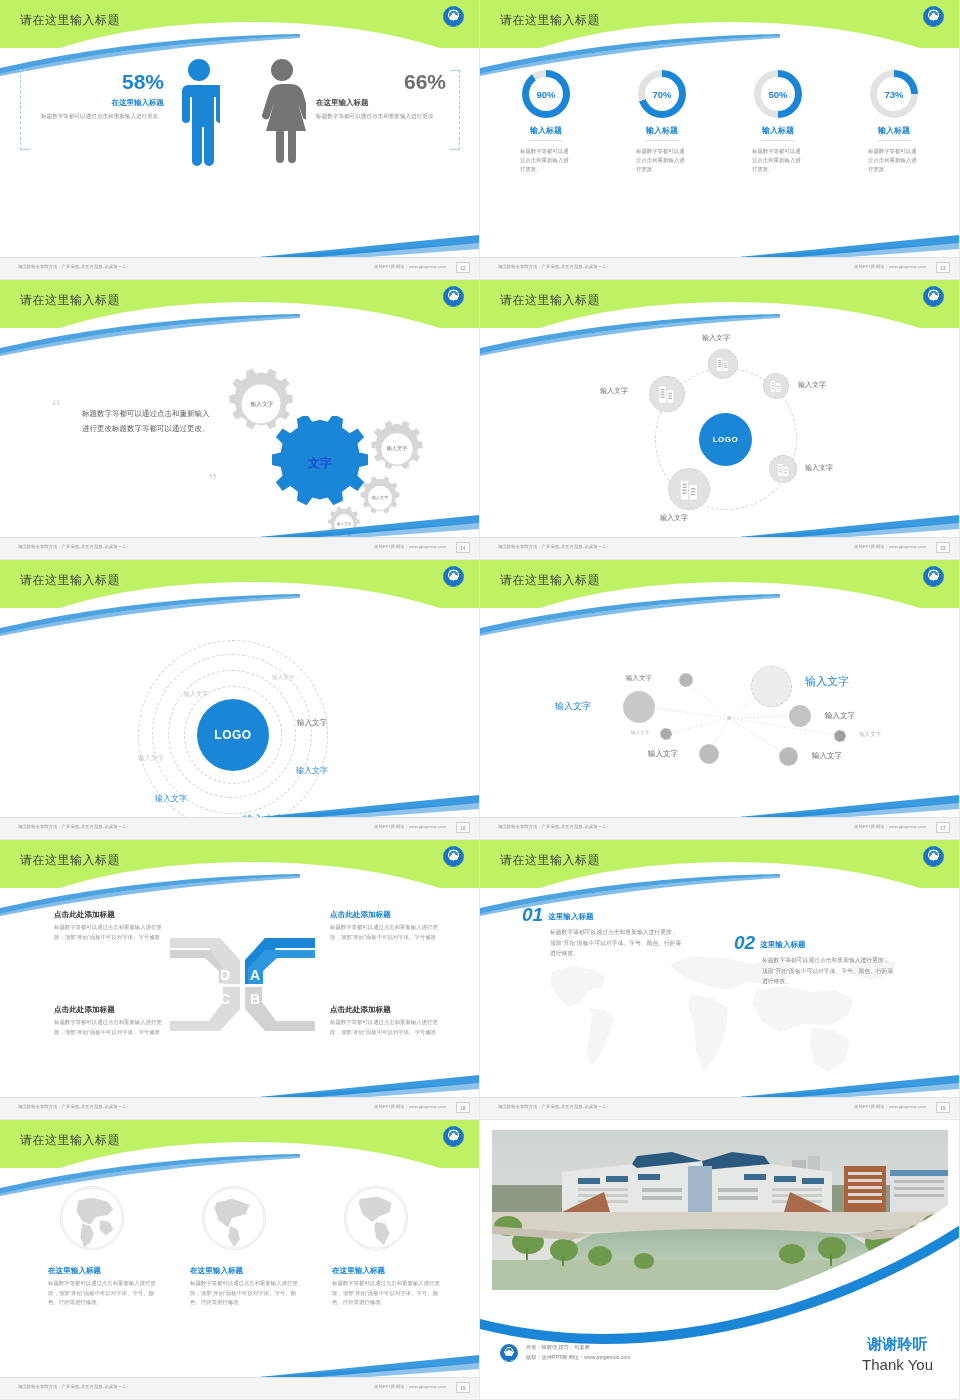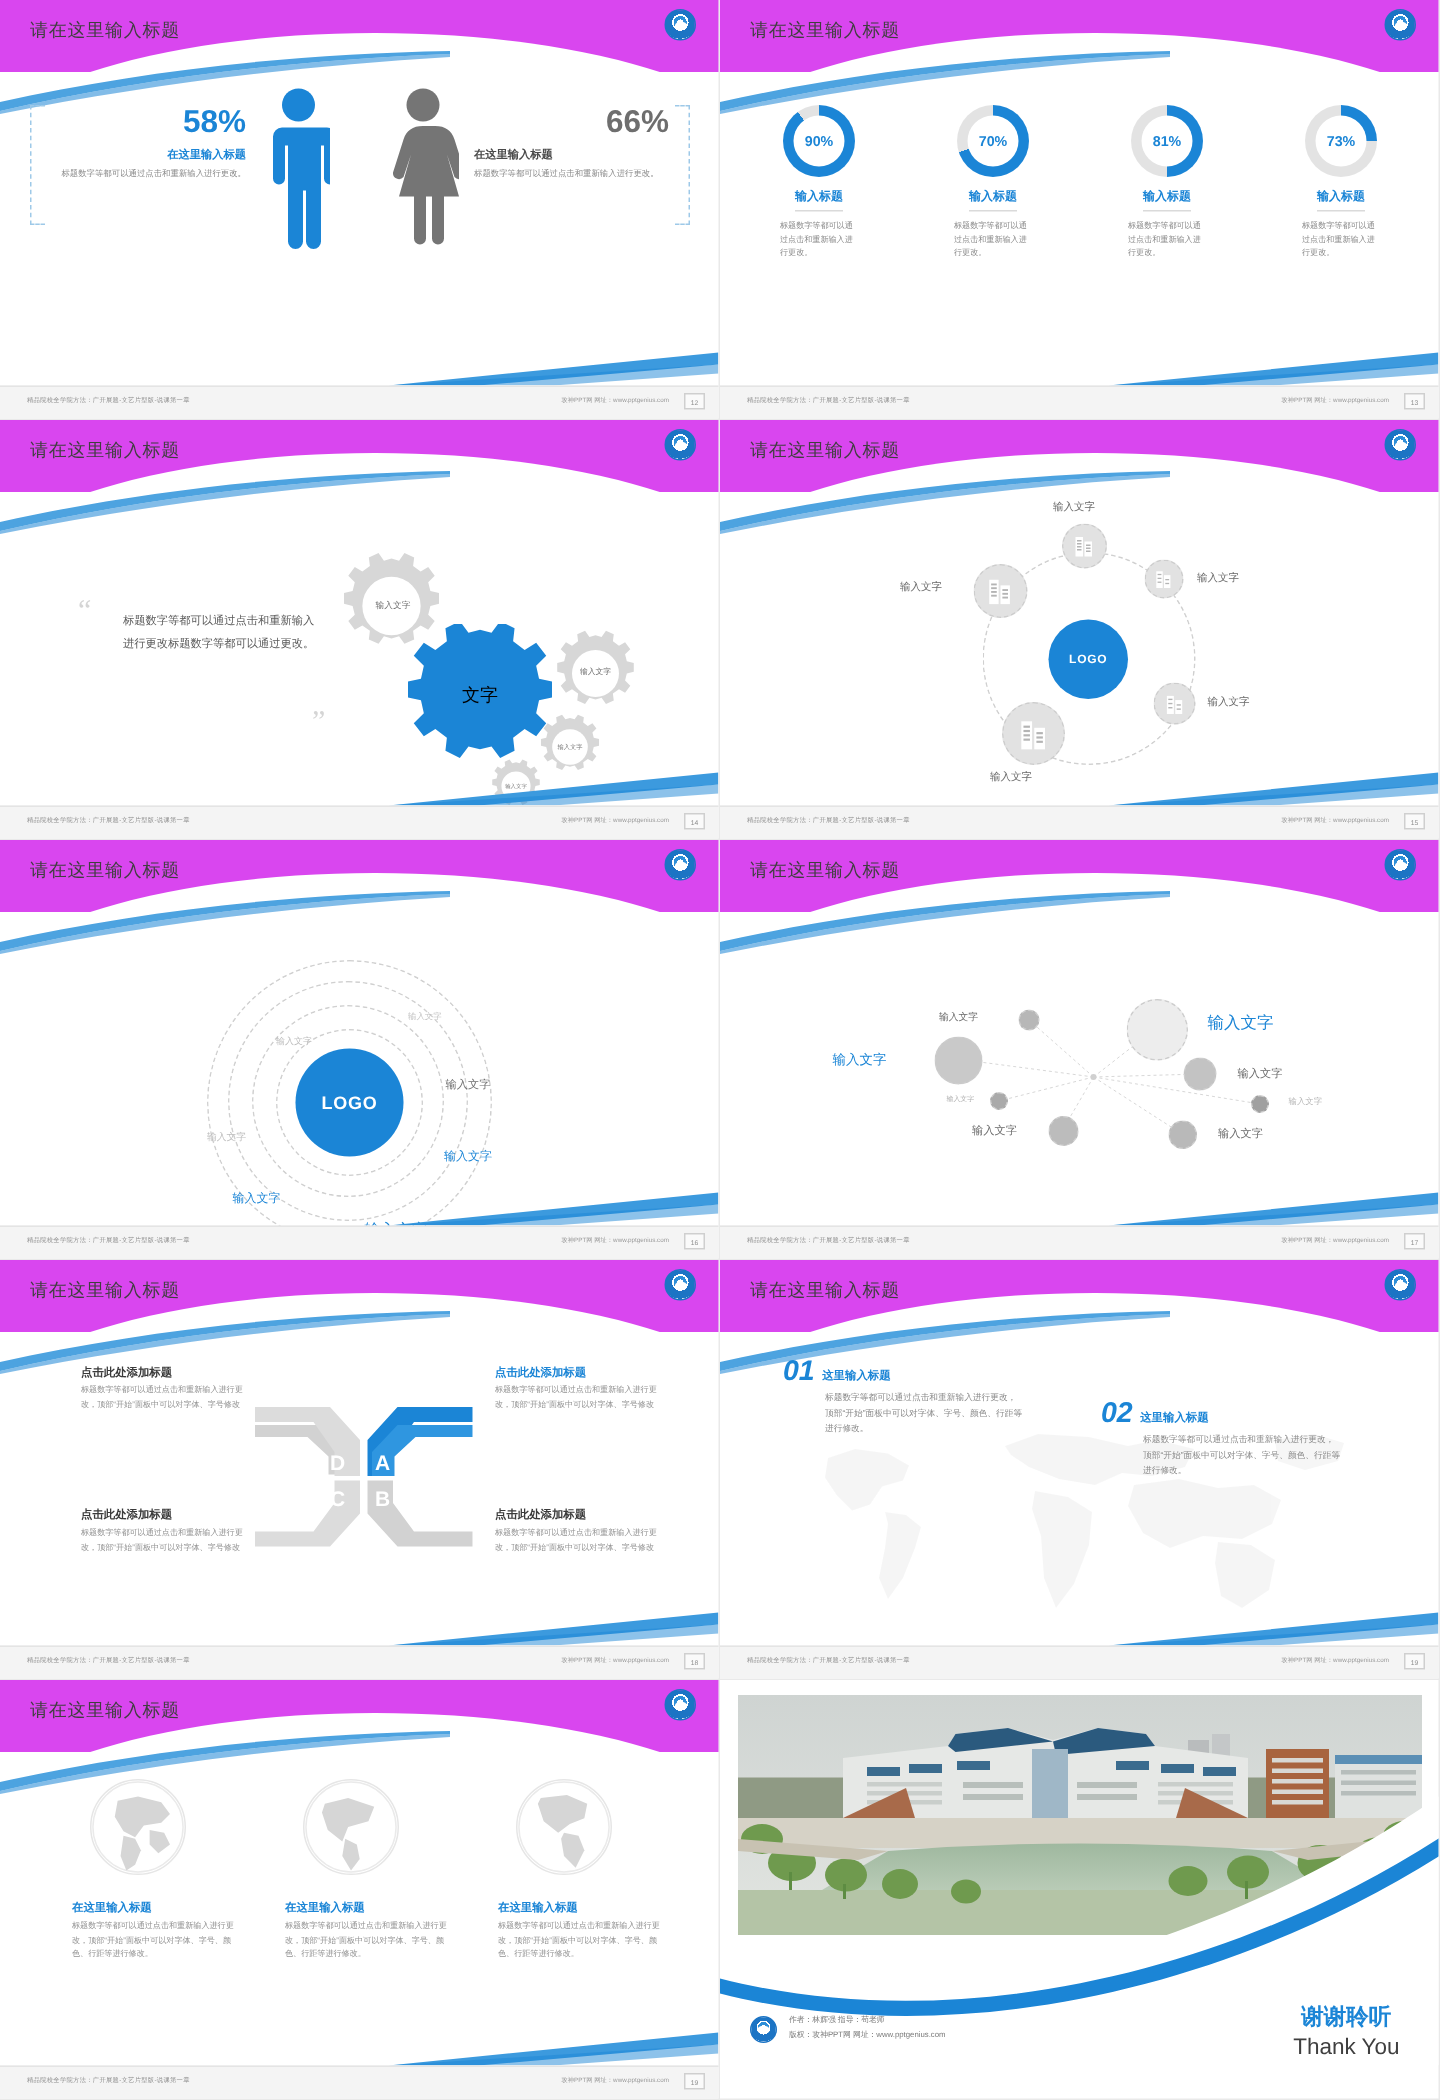--- a/index.html
+++ b/index.html
@@ -19,21 +19,21 @@
     position: relative;
     width: 480px; height: 280px;
     background: #ffffff;
     overflow: hidden;
     border: 1px solid #e9e9e9;
     border-left: none; border-top: none;
   }
   
   .hdr {
     position: absolute; left:0; top:0; width:480px; height:48px;
-    background: #d946ef;
+    background: #bef264;
     overflow: hidden;
   }
   .hdr-curve {
     position:absolute; left:-20px; top:22px; width:540px; height:90px;
     background:#ffffff;
     border-radius: 50% 50% 0 0 / 100% 100% 0 0;
   }
   .slide-title {
     position:absolute; left:20px; top:12px;
     font-size: 12px; color:#3f3f3f; letter-spacing:.5px;
@@ -197,21 +197,21 @@
         </div>
         <div class="donut-col">
           <div class="donut" style="background:conic-gradient(from 0deg,#1b85d6 0% 70%,#e3e3e3 70% 100%);">
             <div class="hole">70%</div>
           </div>
           <div class="donut-label">输入标题</div>
           <div class="donut-desc">标题数字等都可以通过点击和重新输入进行更改。</div>
         </div>
         <div class="donut-col">
           <div class="donut" style="background:conic-gradient(from 0deg,#1b85d6 0% 50%,#e3e3e3 50% 100%);">
-            <div class="hole">81%</div>
+            <div class="hole">50%</div>
           </div>
           <div class="donut-label">输入标题</div>
           <div class="donut-desc">标题数字等都可以通过点击和重新输入进行更改。</div>
         </div>
         <div class="donut-col">
           <div class="donut" style="background:conic-gradient(from 0deg,#1b85d6 0% 25%,#e3e3e3 25% 100%);">
             <div class="hole">73%</div>
           </div>
           <div class="donut-label">输入标题</div>
           <div class="donut-desc">标题数字等都可以通过点击和重新输入进行更改。</div>
@@ -248,21 +248,21 @@
         <path d="M50 6 l7 2 5-7 9 4 -1 8 7 5 7-4 6 8 -6 6 2 8 8 2 0 10 -8 2 -2 8 6 6 -6 8 -7-4 -7 5 1 8 -9 4 -5-7 -7 2 -7-2 -5 7 -9-4 1-8 -7-5 -7 4 -6-8 6-6 -2-8 -8-2 0-10 8-2 2-8 -6-6 6-8 7 4 7-5 -1-8 9-4 5 7z" fill="#d7d7d7"></path>
         <circle cx="50" cy="50" r="27" fill="#ffffff"></circle>
       </svg>
       <div class="gear" style="left:248px;top:62px;width:28px;height:28px;font-size:5.8px;color:#6d6d6d;">
         <span>输入文字</span>
       </div>
 
       <svg style="position:absolute;left:272px;top:88px;" width="96" height="96" viewBox="0 0 100 100">
         <path d="M50 4 l8 2 6-8 10 5 -1 9 8 6 8-5 7 9 -7 7 2 9 9 2 0 11 -9 2 -2 9 7 7 -7 9 -8-5 -8 6 1 9 -10 5 -6-8 -8 2 -8-2 -6 8 -10-5 1-9 -8-6 -8 5 -7-9 7-7 -2-9 -9-2 0-11 9-2 2-9 -7-7 7-9 8 5 8-6 -1-9 10-5 6 8z" fill="#1b85d6"></path>
       </svg>
-      <div class="gear" style="left:288px;top:120px;width:64px;height:32px;font-size:12px;font-weight:normal;color:#000000;">
+      <div class="gear" style="left:288px;top:120px;width:64px;height:32px;font-size:12px;font-weight:bold;color:#1d4ed8;">
         <span>文字</span>
       </div>
 
       <svg style="position:absolute;left:368px;top:92px;" width="58" height="58" viewBox="0 0 100 100">
         <path d="M50 6 l7 2 5-7 9 4 -1 8 7 5 7-4 6 8 -6 6 2 8 8 2 0 10 -8 2 -2 8 6 6 -6 8 -7-4 -7 5 1 8 -9 4 -5-7 -7 2 -7-2 -5 7 -9-4 1-8 -7-5 -7 4 -6-8 6-6 -2-8 -8-2 0-10 8-2 2-8 -6-6 6-8 7 4 7-5 -1-8 9-4 5 7z" fill="#d7d7d7"></path>
         <circle cx="50" cy="50" r="27" fill="#ffffff"></circle>
       </svg>
       <div class="gear" style="left:383px;top:108px;width:28px;height:26px;font-size:5.2px;color:#6d6d6d;">
         <span>输入文字</span>
       </div>

